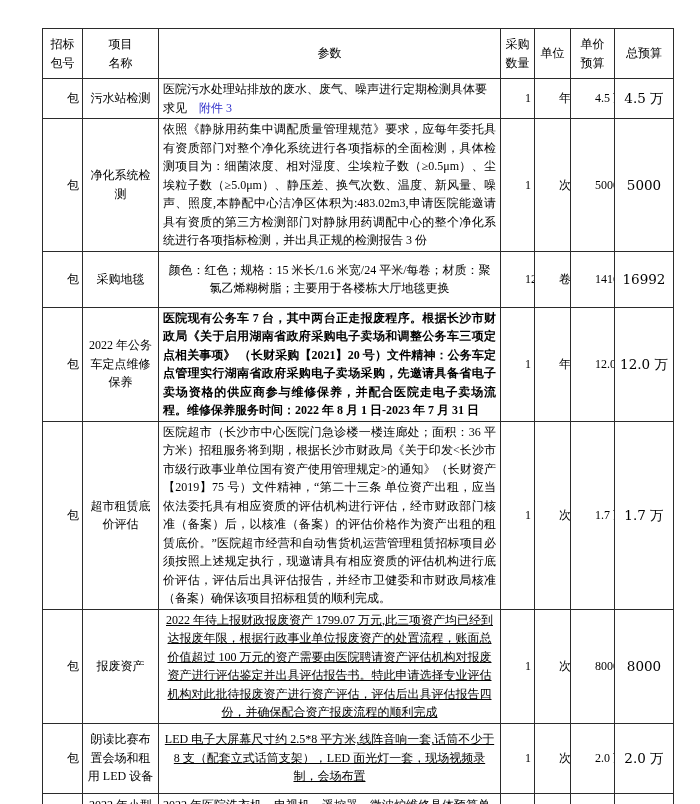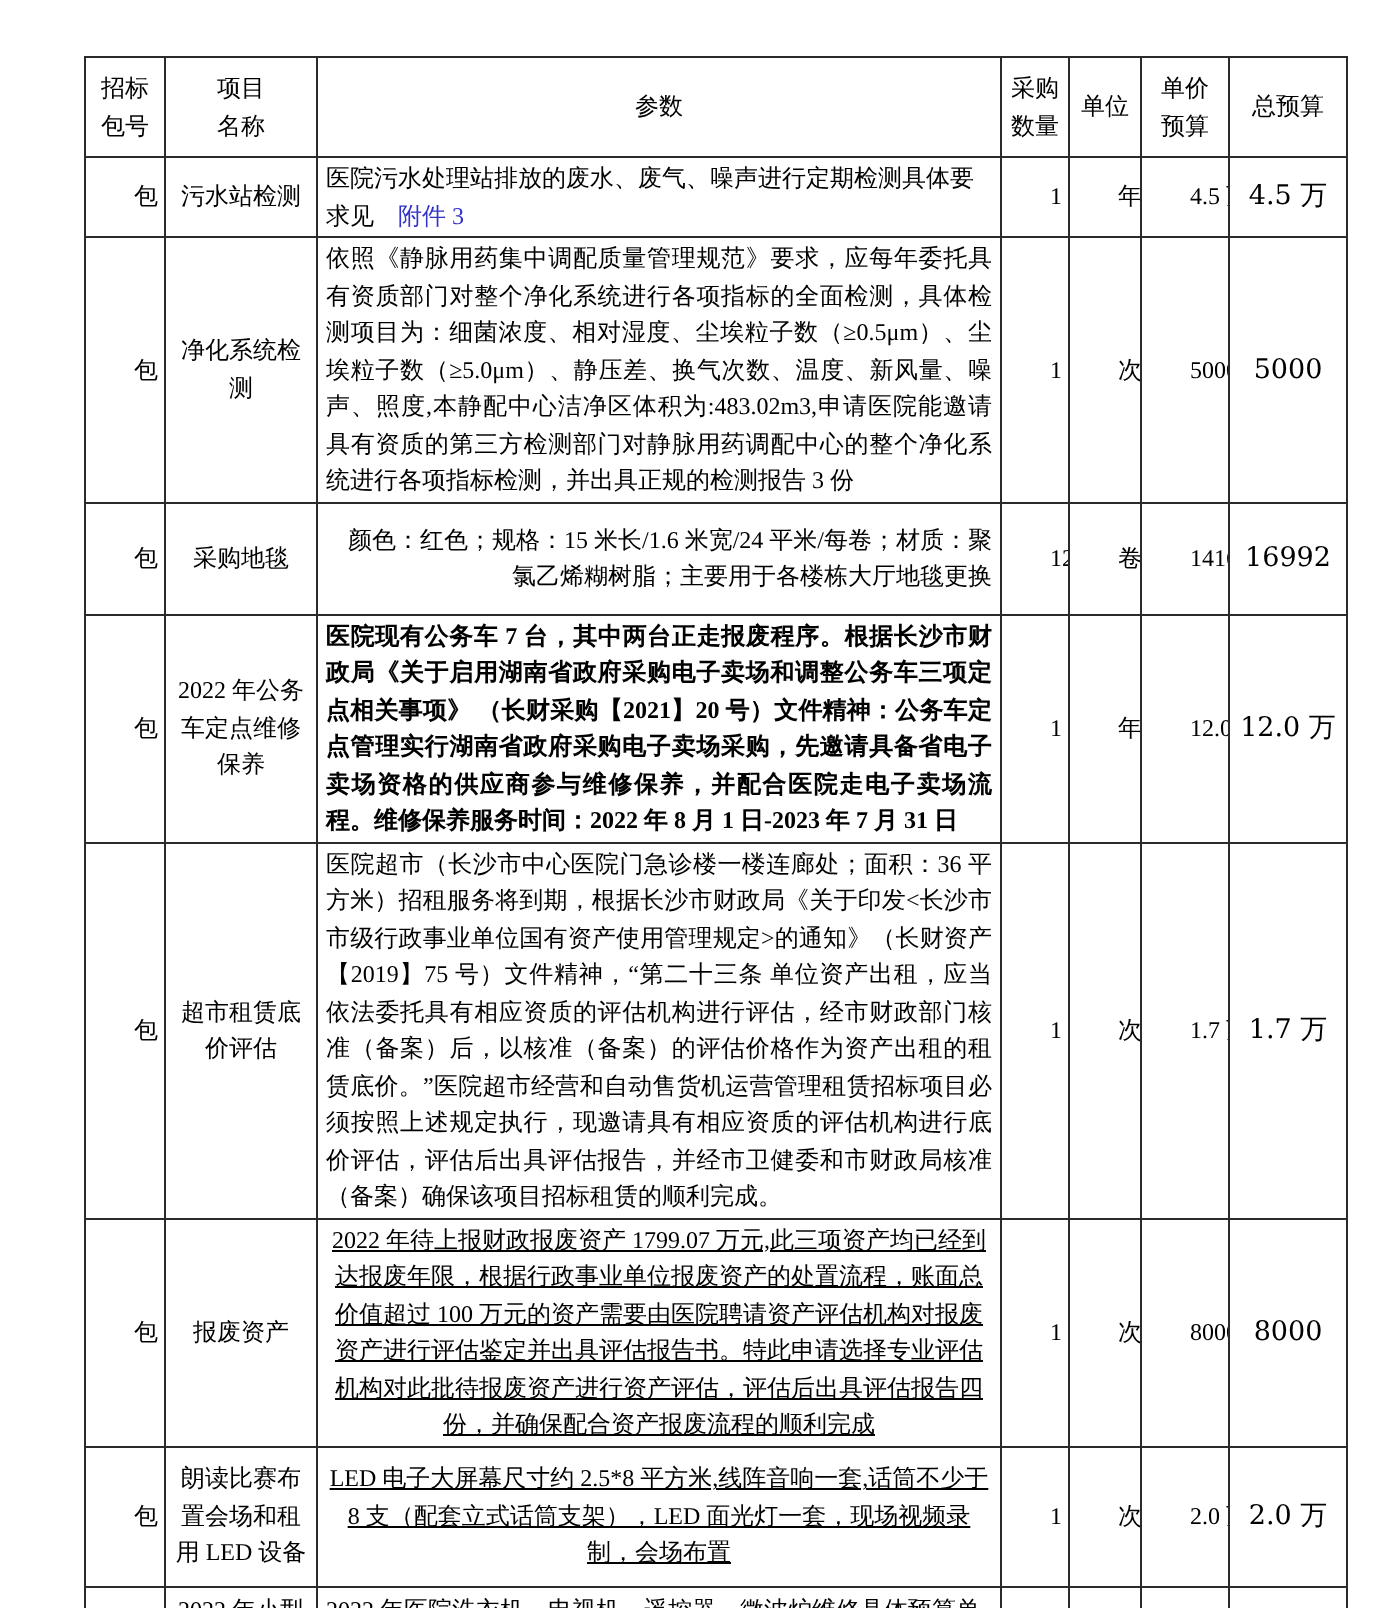--- a/index.html
+++ b/index.html
@@ -102,21 +102,21 @@
           <td class="cell-name">净化系统检测</td>
           <td class="cell-params" style="text-align: justify; margin-top: 20px;"><span>依照《静脉用药集中调配质量管理规范》要求，应每年委托具有资质部门对整个净化系统进行各项指标的全面检测，具体检测项目为：细菌浓度、相对湿度、尘埃粒子数（≥0.5μm）、尘埃粒子数（≥5.0μm）、静压差、换气次数、温度、新风量、噪声、照度,本静配中心洁净区体积为:483.02m3,申请医院能邀请具有资质的第三方检测部门对静脉用药调配中心的整个净化系统进行各项指标检测，并出具正规的检测报告 3 份</span></td>
           <td class="cell-qty">1</td>
           <td class="cell-unit">次</td>
           <td class="cell-price">5000</td>
           <td class="cell-total">5000</td>
         </tr>
         <tr>
           <td class="cell-pkg">包 3</td>
           <td class="cell-name">采购地毯</td>
-          <td class="cell-params" style="text-align: right;"><span>颜色：红色；规格：15 米长/1.6 米宽/24 平米/每卷；材质：聚氯乙烯糊树脂；主要用于各楼栋大厅地毯更换</span></td>
+          <td class="cell-params" style="text-align: center;"><span>颜色：红色；规格：15 米长/1.6 米宽/24 平米/每卷；材质：聚氯乙烯糊树脂；主要用于各楼栋大厅地毯更换</span></td>
           <td class="cell-qty">12</td>
           <td class="cell-unit">卷</td>
           <td class="cell-price">1416</td>
           <td class="cell-total">16992</td>
         </tr>
         <tr>
           <td class="cell-pkg">包 4</td>
           <td class="cell-name">2022 年公务车定点维修保养</td>
           <td class="cell-params" style="text-align: justify; font-weight: bold;"><span>医院现有公务车 7 台，其中两台正走报废程序。根据长沙市财政局《关于启用湖南省政府采购电子卖场和调整公务车三项定点相关事项》 （长财采购【2021】20 号）文件精神：公务车定点管理实行湖南省政府采购电子卖场采购，先邀请具备省电子卖场资格的供应商参与维修保养，并配合医院走电子卖场流程。维修保养服务时间：2022 年 8 月 1 日-2023 年 7 月 31 日</span></td>
           <td class="cell-qty">1</td>

